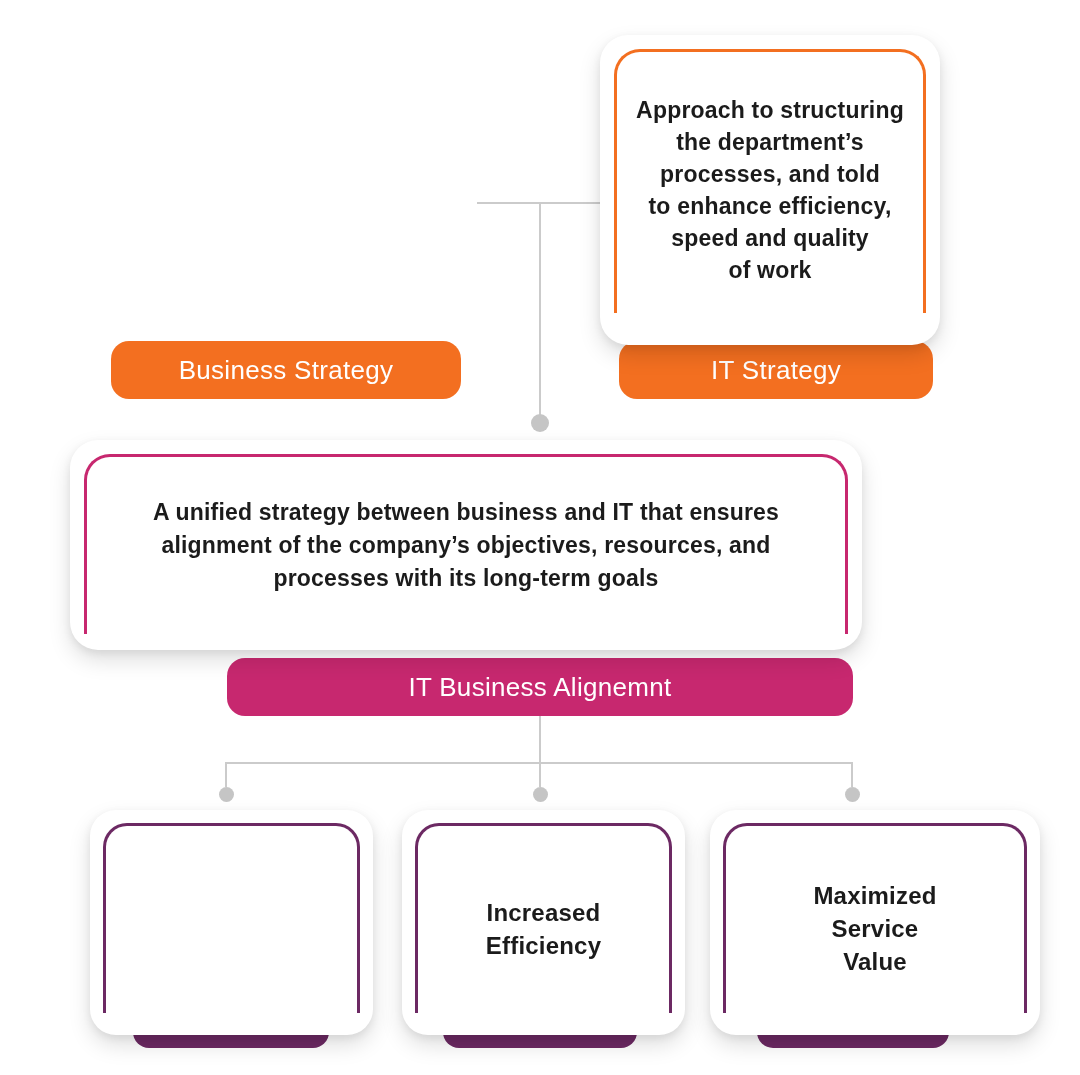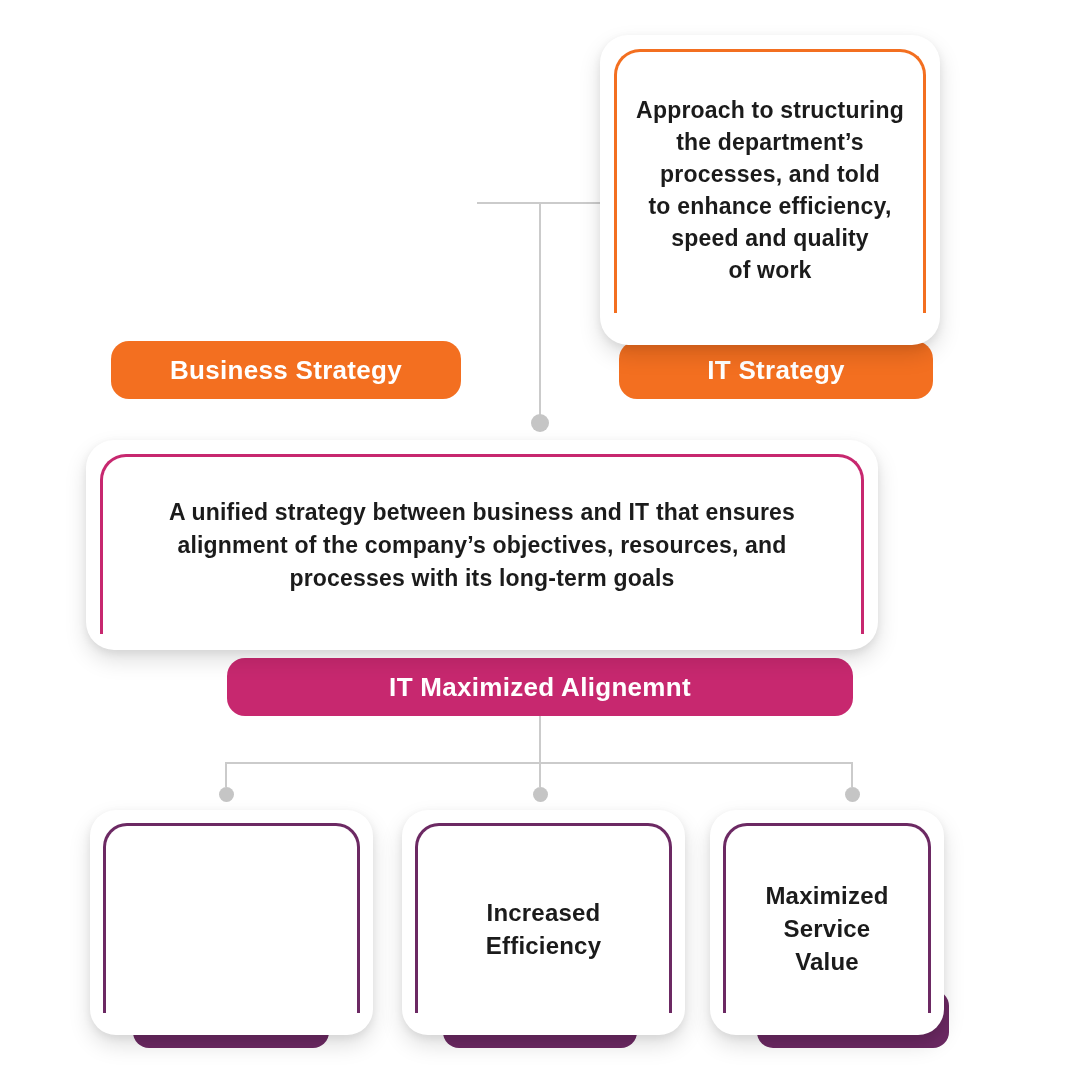--- a/index.html
+++ b/index.html
@@ -26,21 +26,21 @@
   .inner.orange{border-color:var(--orange);bottom:32px;}
   .inner.pink{border-color:var(--pink);bottom:16px;}
   .inner.purple{border-color:var(--purple);bottom:22px;border-radius:24px 24px 0 0;left:13px;right:13px;top:13px;}
 
   .body-text{white-space:pre-line;font-weight:600;color:var(--text);position:relative;z-index:1;}
   .txt-top{font-size:23px;line-height:32px;letter-spacing:.2px;}
   .txt-mid{font-size:23px;line-height:33px;letter-spacing:.2px;}
   .txt-benefit{font-size:24px;line-height:33px;padding-top:12px;letter-spacing:.2px;}
 
   .tag{
-    position:absolute;border-radius:18px;color:#ffffff;font-weight:700;
+    position:absolute;border-radius:18px;color:#ffffff;font-weight:400;
     display:flex;align-items:center;justify-content:center;z-index:1;
     font-size:26px;letter-spacing:.3px;
   }
   .tag.orange{background:var(--orange);}
   .tag.pink{background:var(--pink);}
   .tag.purple{background:var(--purple);border-radius:16px;}
 
   .line{position:absolute;background:var(--line);z-index:0;}
   .dot{position:absolute;border-radius:50%;background:var(--dot);z-index:0;}
 
@@ -49,38 +49,38 @@
   .tag-bs{left:111px;top:341px;width:350px;height:58px;}
   .card-its{left:600px;top:35px;width:340px;height:310px;}
   .tag-its{left:619px;top:341px;width:314px;height:58px;}
 
   
   .conn-top-h{left:477px;top:202px;width:123px;height:2px;}
   .conn-top-v{left:539px;top:202px;width:2px;height:213px;}
   .dot-top{left:531px;top:414px;width:18px;height:18px;}
 
   
-  .card-align{left:70px;top:440px;width:792px;height:210px;margin-left:16px;}
+  .card-align{left:70px;top:440px;width:792px;height:210px;}
   .tag-align{left:227px;top:658px;width:626px;height:58px;}
 
   
   .conn-bot-v{left:539px;top:716px;width:2px;height:47px;}
   .conn-bot-h{left:225px;top:762px;width:628px;height:2px;}
   .stub-1{left:225px;top:762px;width:2px;height:25px;}
   .stub-2{left:539px;top:762px;width:2px;height:25px;}
   .stub-3{left:851px;top:762px;width:2px;height:25px;}
   .dot-b1{left:219px;top:787px;width:15px;height:15px;}
   .dot-b2{left:533px;top:787px;width:15px;height:15px;}
   .dot-b3{left:845px;top:787px;width:15px;height:15px;}
 
   
   .card-ben{border-radius:26px;width:283px;height:225px;top:810px;}
   .card-b1{left:90px;}
   .card-b2{left:402px;}
-  .card-b3{left:710px;width:234px;}
+  .card-b3{left:710px;width:330px;}
   .tag-b1{left:133px;top:990px;width:196px;height:58px;}
   .tag-b2{left:443px;top:990px;width:194px;height:58px;}
   .tag-b3{left:757px;top:990px;width:192px;height:58px;}
 </style>
 </head>
 <body>
 
 <div class="stage">
 
   <div class="line conn-top-h"></div>
@@ -104,21 +104,21 @@
 of work</div>
   </div>
 
   <div class="card card-align">
     <div class="inner pink"></div>
     <div class="body-text txt-mid">A unified strategy between business and IT that ensures
 alignment of the company’s objectives, resources, and
 processes with its long-term goals</div>
   </div>
   <div class="tag pink tag-align">
-    <span>IT Maximized Alignemnt</span>
+    <span>IT Business Alignemnt</span>
   </div>
 
   <div class="line conn-bot-v"></div>
   <div class="line conn-bot-h"></div>
   <div class="line stub-1"></div>
   <div class="line stub-2"></div>
   <div class="line stub-3"></div>
   <div class="dot dot-b1"></div>
   <div class="dot dot-b2"></div>
   <div class="dot dot-b3"></div>

